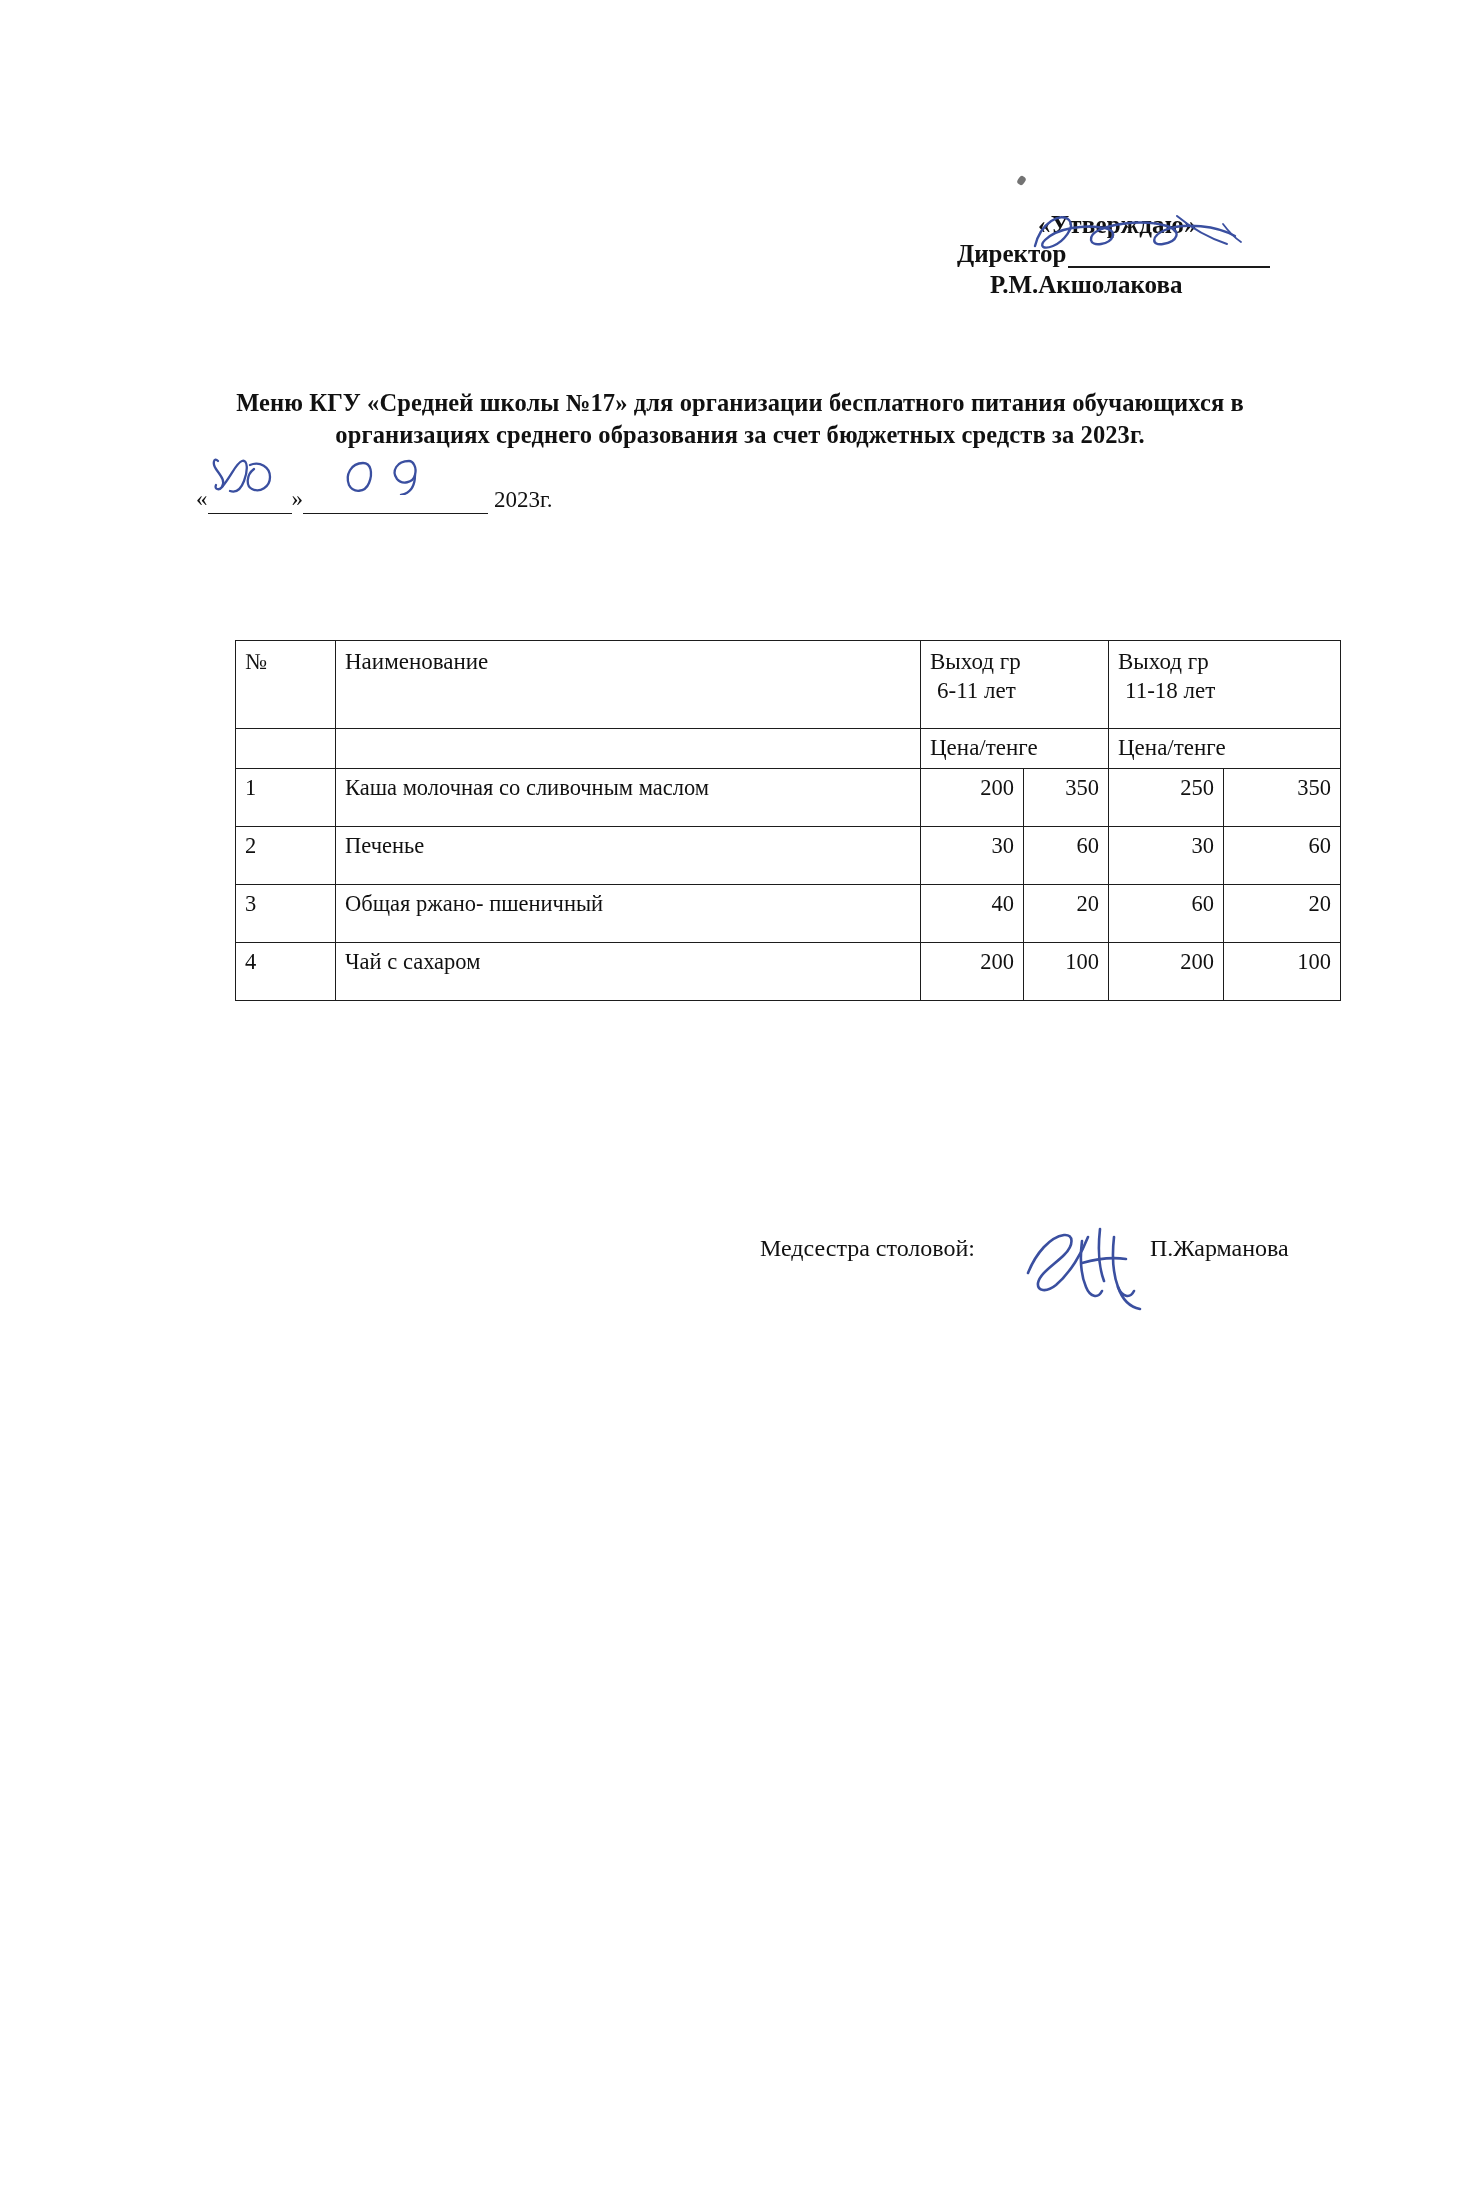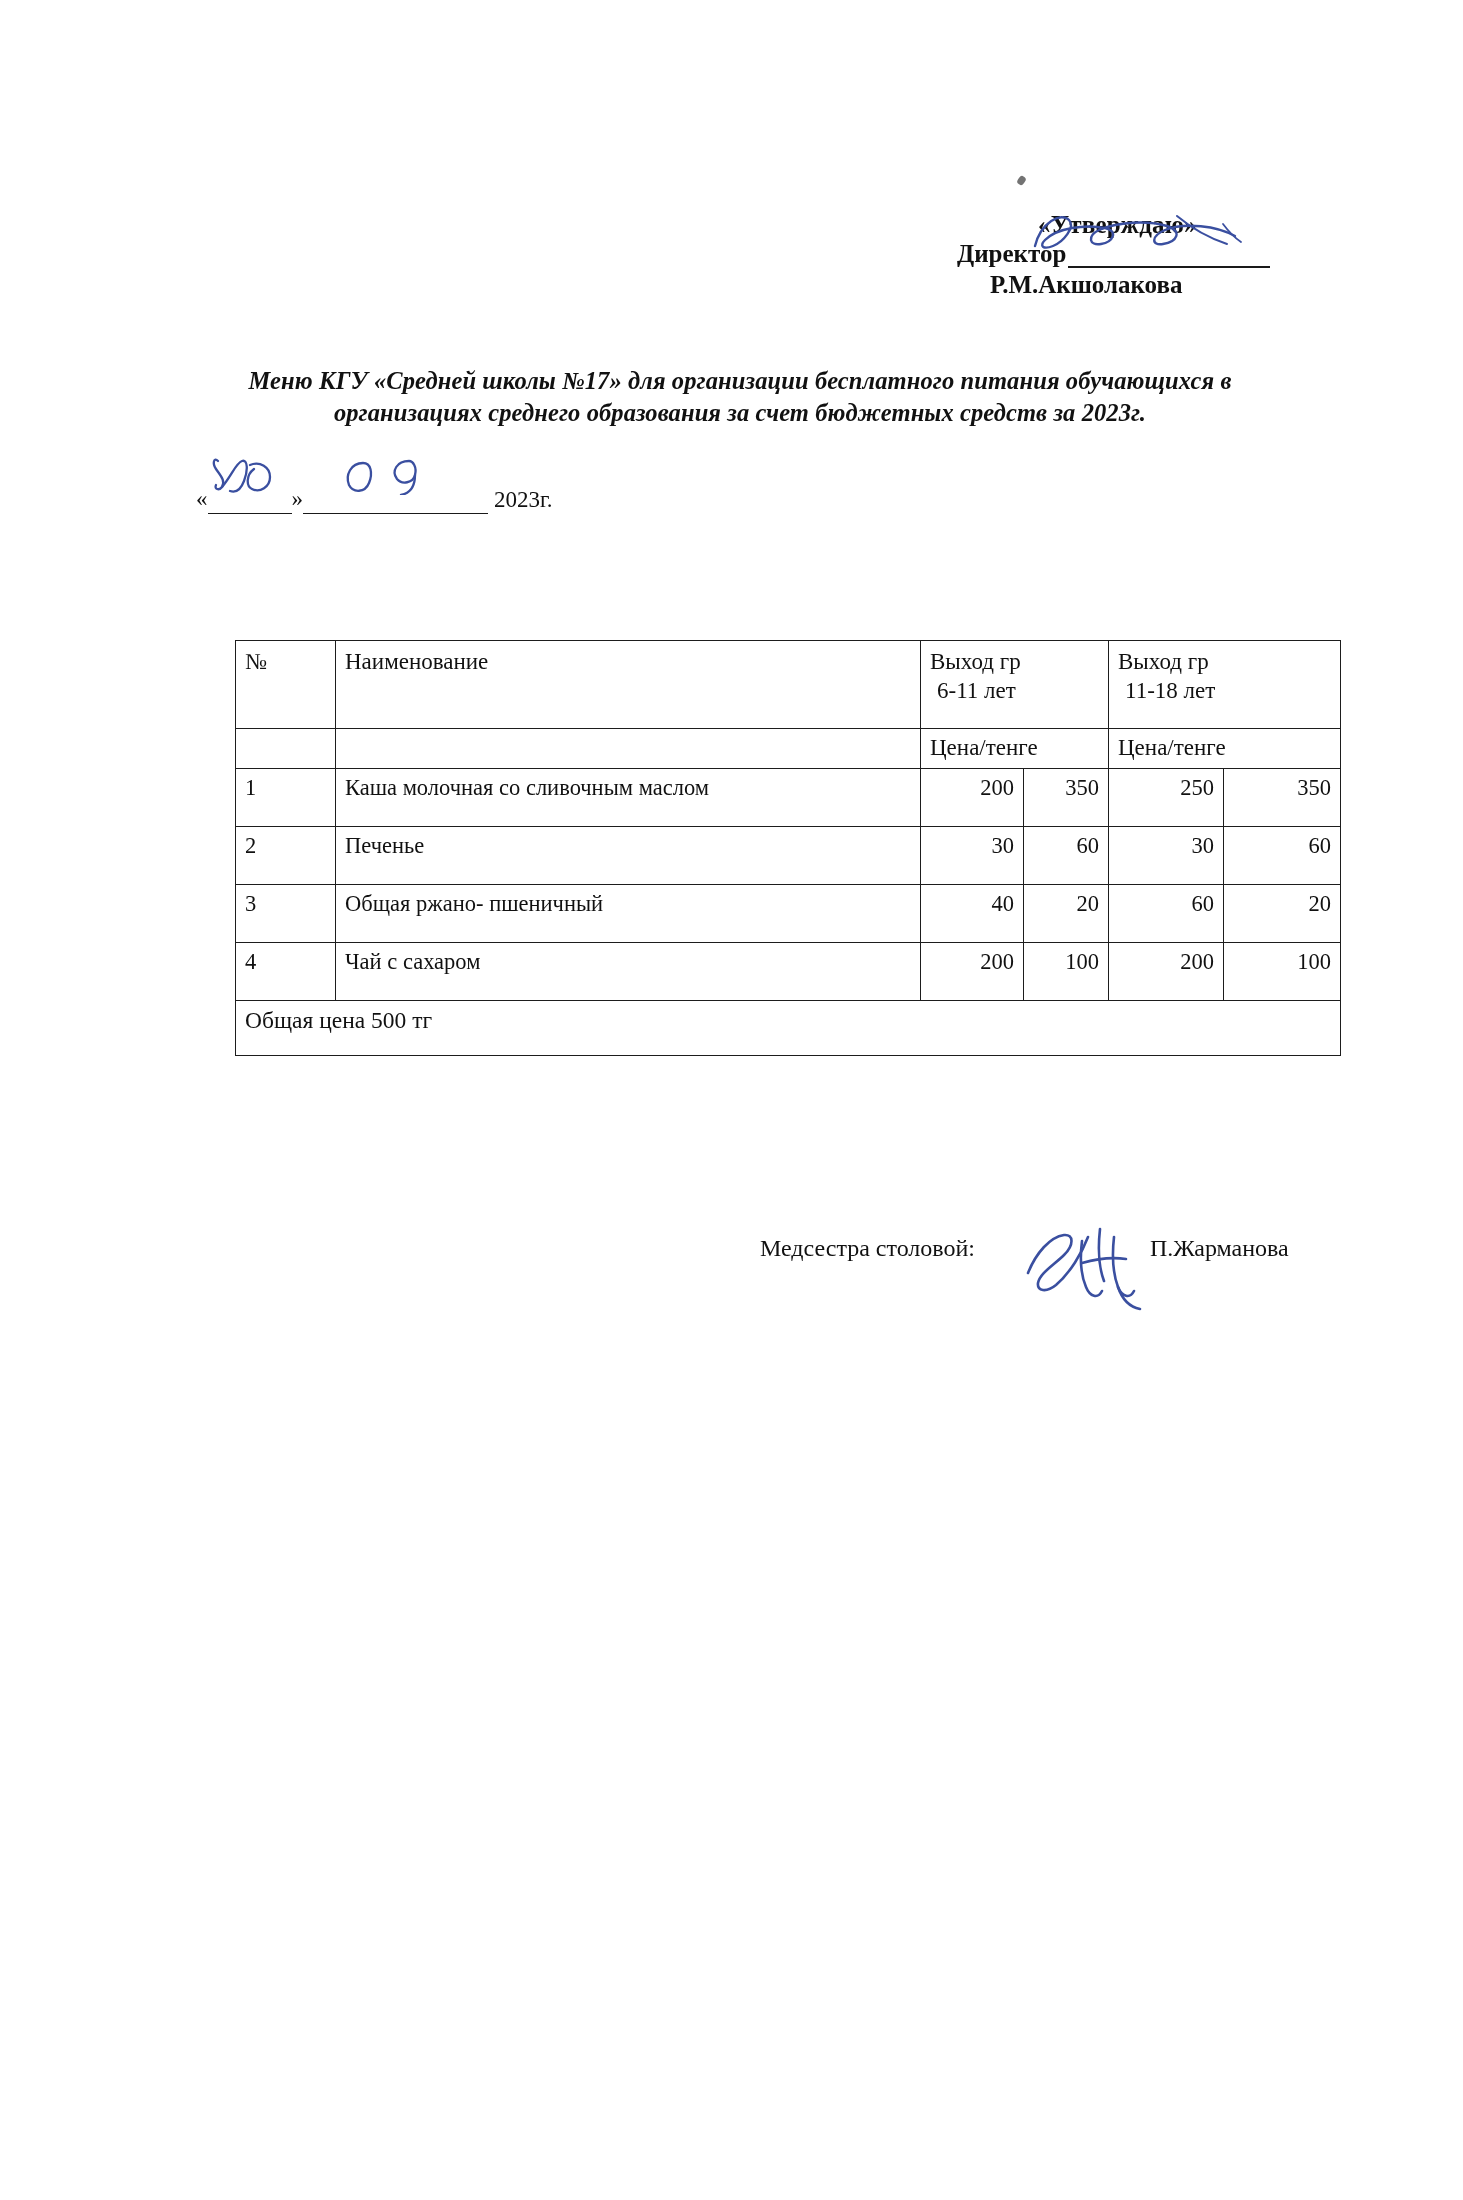--- a/index.html
+++ b/index.html
@@ -83,28 +83,27 @@
     top: -34px;
     width: 230px;
     height: 62px;
     pointer-events: none;
   }
 
   
   .doc-title {
     position: absolute;
     left: 200px;
-    top: 365px;
+    top: 387px;
     width: 1080px;
     text-align: center;
     font-weight: bold;
     font-size: 24.5px;
     line-height: 1.32;
     letter-spacing: .1px;
-    font-style: italic;
   }
 
   
   .date-line {
     position: absolute;
     left: 196px;
     top: 483px;
     display: flex;
     align-items: flex-end;
     font-size: 23px;
@@ -344,23 +343,20 @@
 
       <tr class="data-row">
         <td>4</td>
         <td>Чай с сахаром</td>
         <td class="val">200</td>
         <td class="val">100</td>
         <td class="val">200</td>
         <td class="val">100</td>
       </tr>
 
-      <tr class="total-row">
-        <td colspan="6">Общая цена 500 тг</td>
-      </tr>
     </tbody>
   </table>
 
   <div class="signatures">
 
 
     <div class="sig-row">
       <span class="sig-role">Медсестра столовой:</span>
       <span class="sig-gap"></span>
       <span class="sig-name">П.Жарманова</span>

